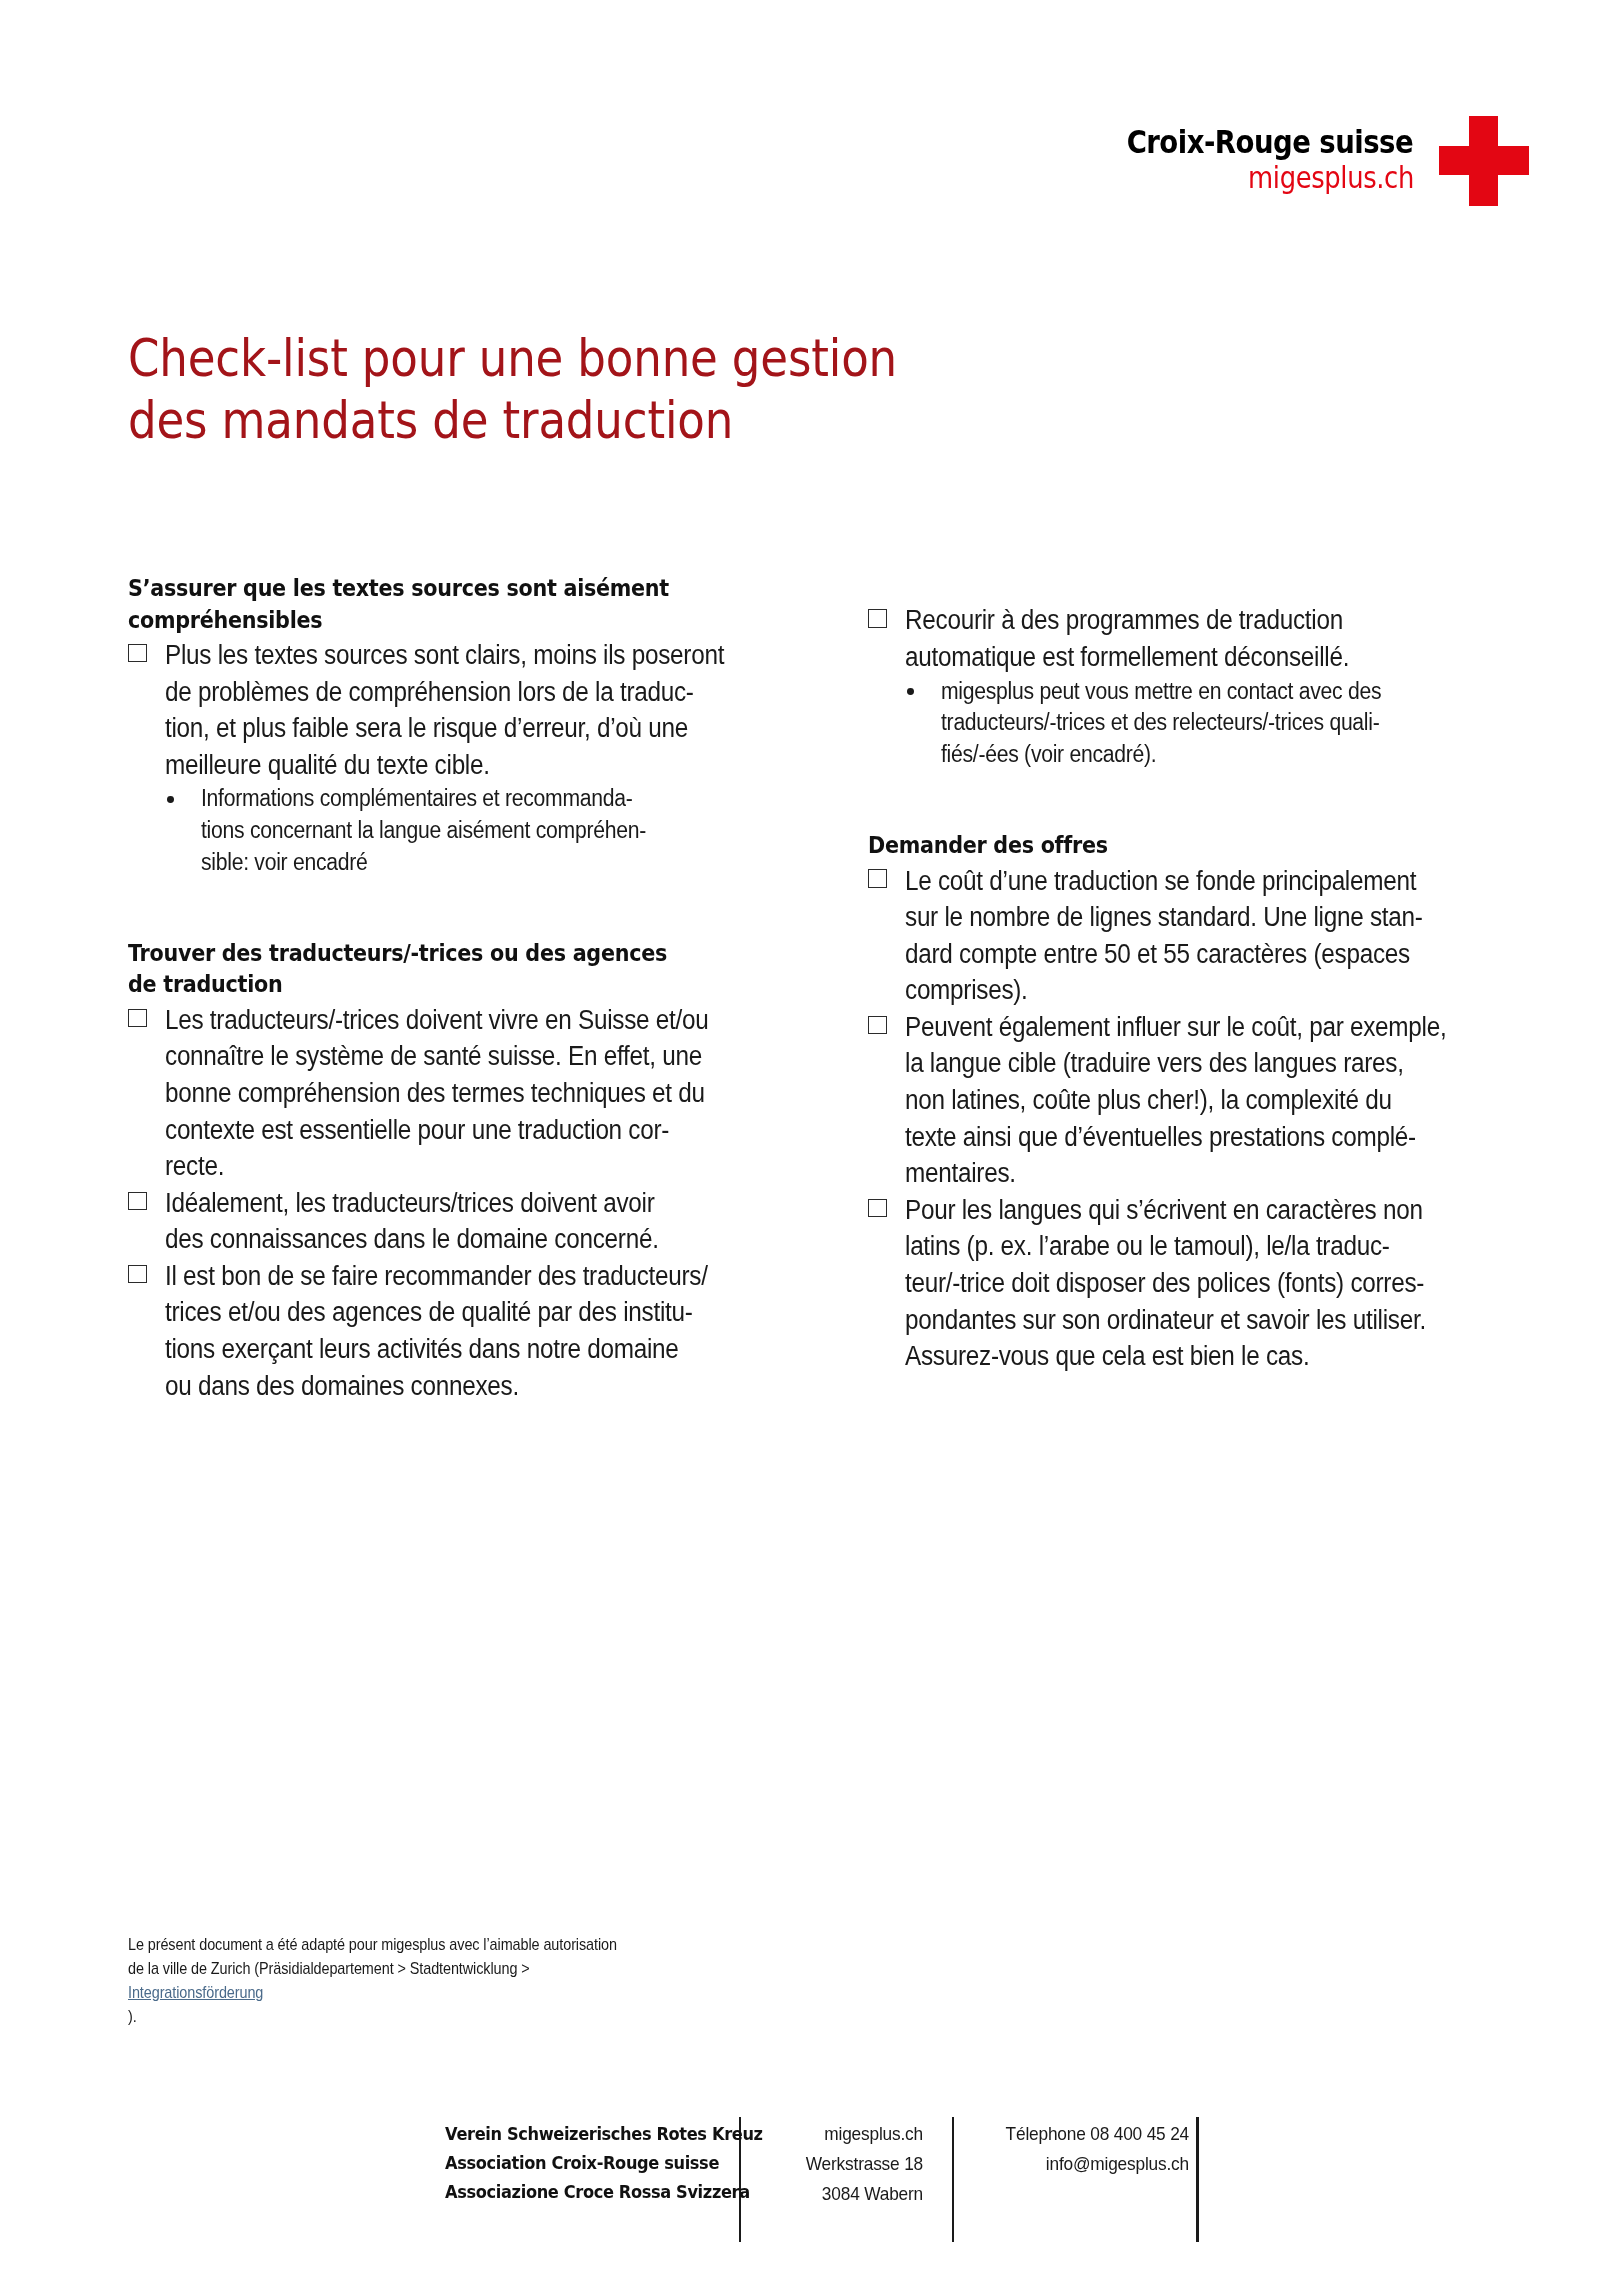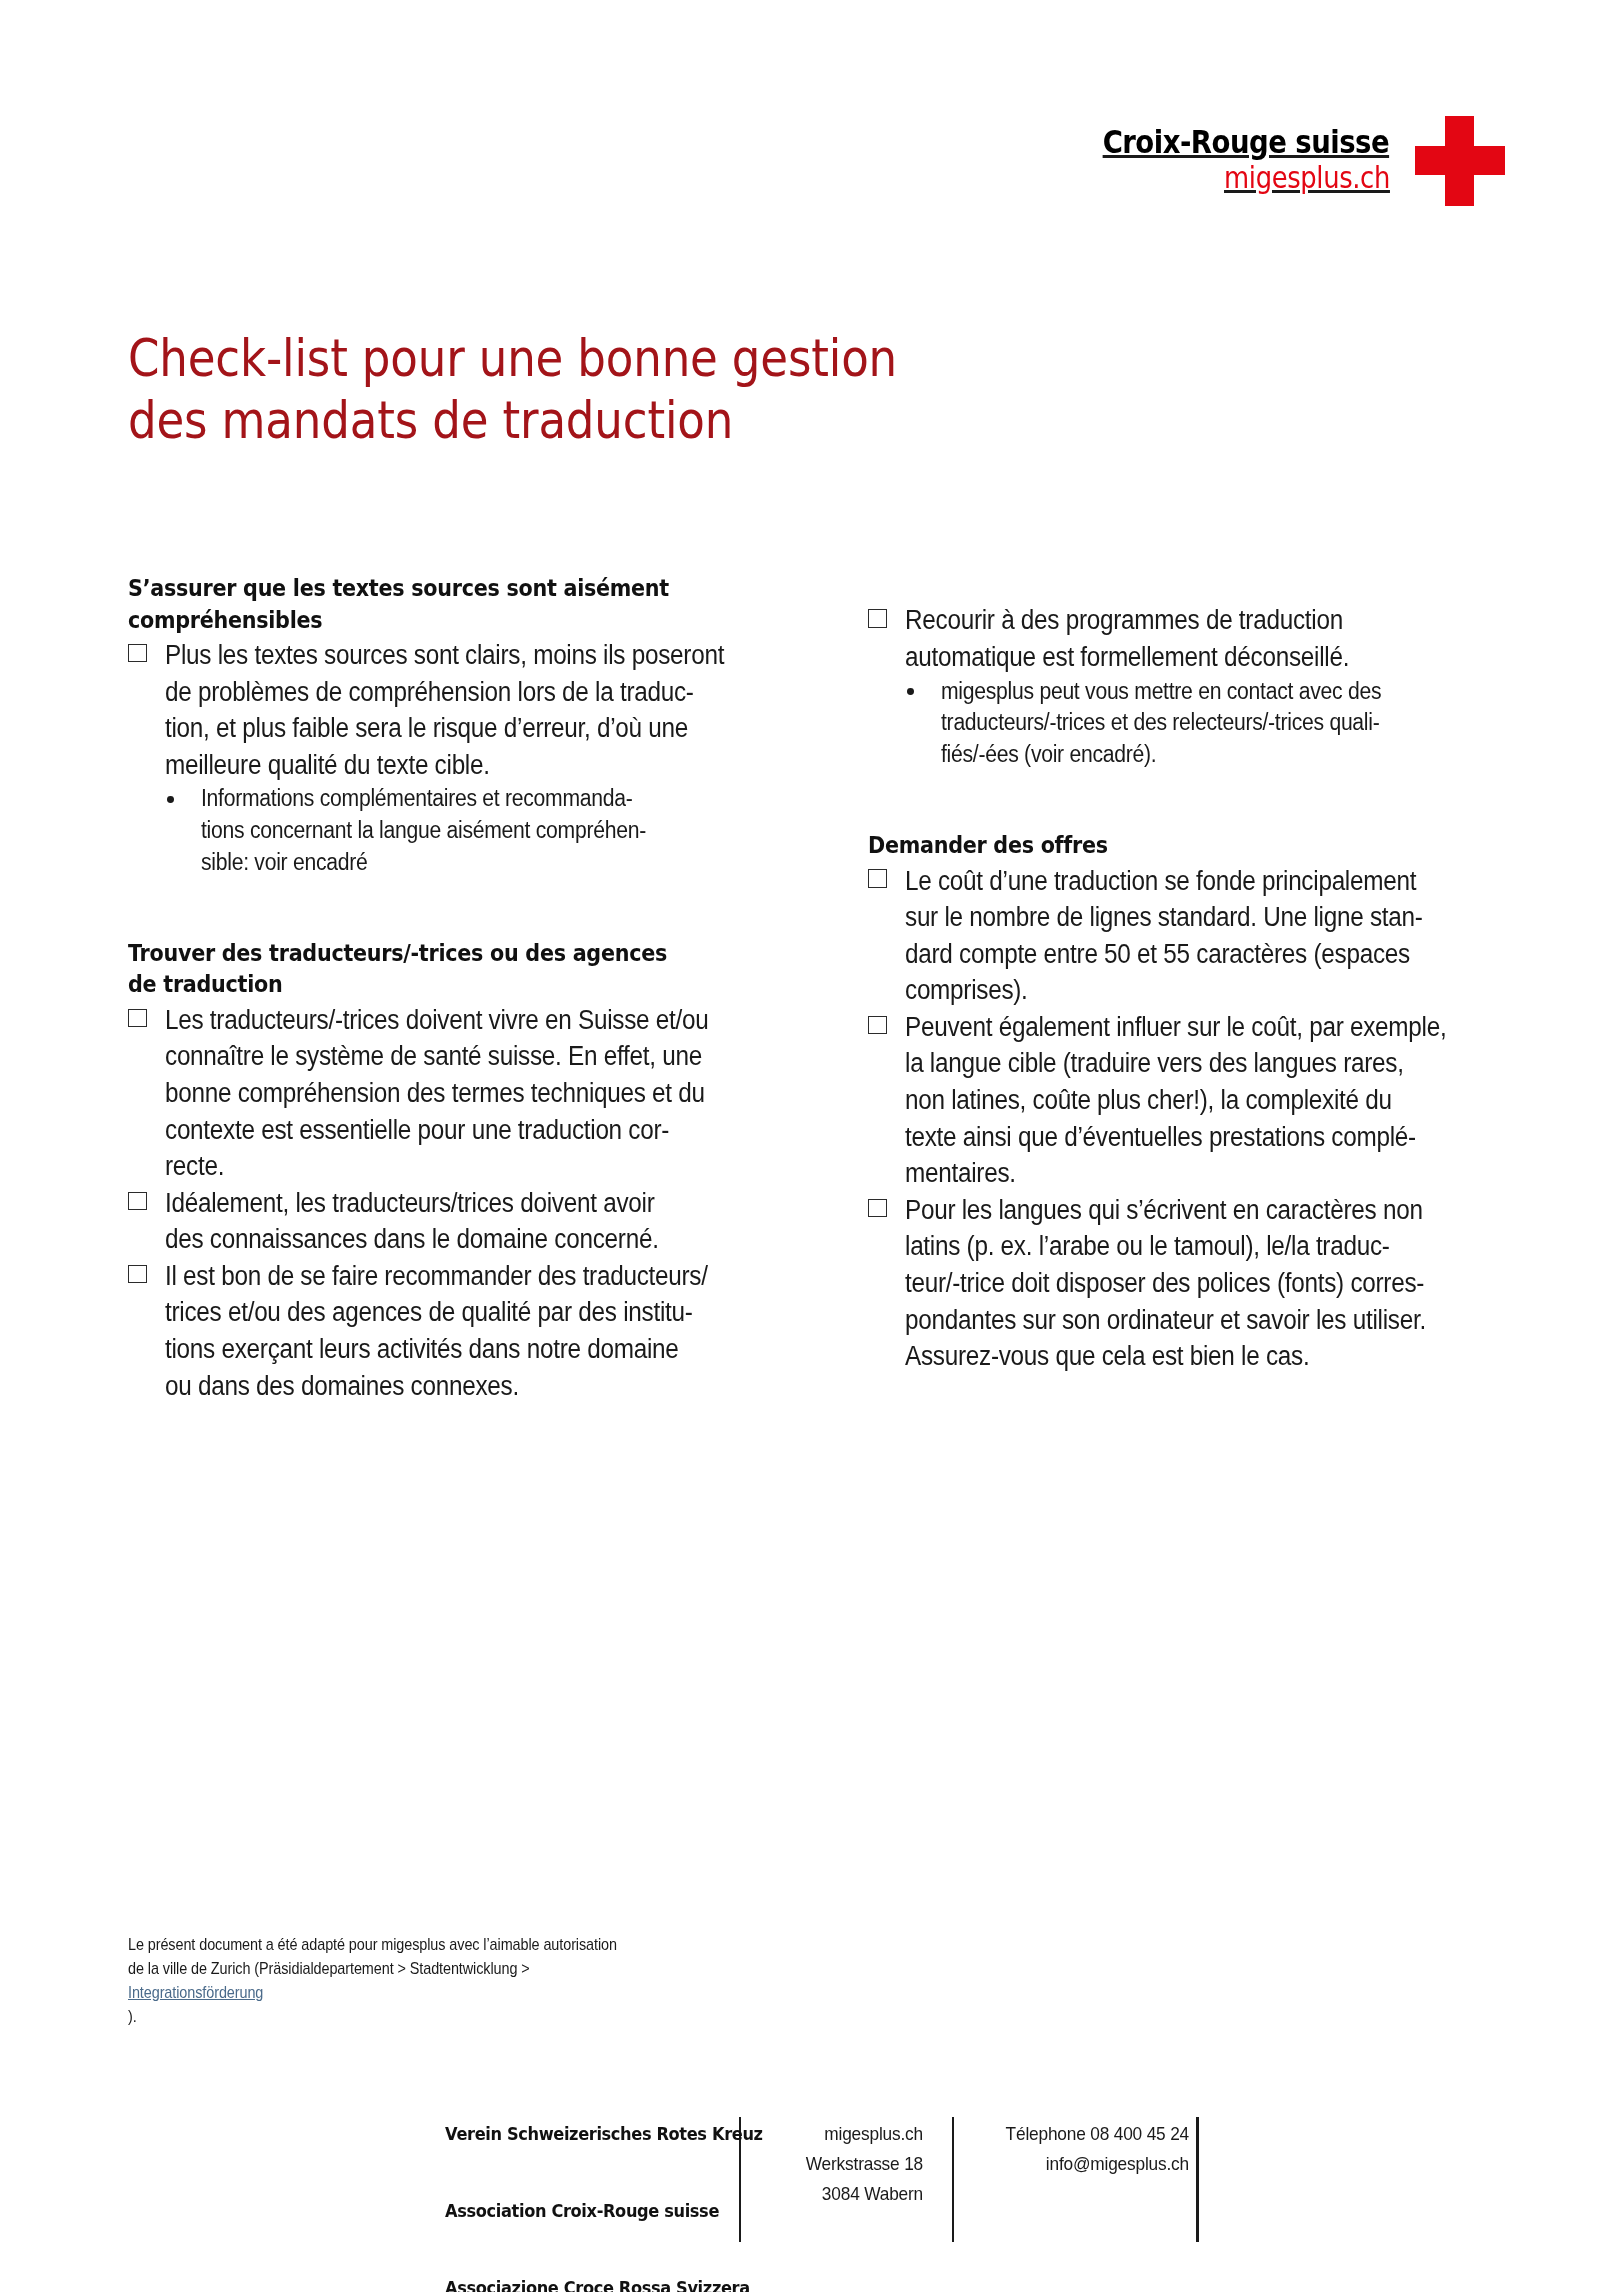--- a/index.html
+++ b/index.html
@@ -18,25 +18,24 @@
     height: 2293px;
     background: #ffffff;
     overflow: hidden;
     box-sizing: border-box;
   }
 
   
   .logo-block {
     position: absolute;
     top: 116px;
-    right: 116px;
+    right: 92px;
     display: flex;
     align-items: flex-start;
     gap: 25.5px;
-    text-decoration: underline;
   }
   .logo-words {
     display: flex;
     flex-direction: column;
     align-items: flex-end;
     line-height: 1.04;
     padding-top: 9.8px;
   }
   .logo-name {
     font-family: "DejaVu Sans", sans-serif;
@@ -209,21 +208,20 @@
     flex-direction: column;
     justify-content: flex-start;
     padding: 2px 29px 0 29px;
     box-sizing: border-box;
   }
   .footer .fcol.org {
     text-align: right;
     padding-left: 0;
     padding-right: 32px;
     width: 323px;
-    gap: 48px;
   }
   .footer .fcol.addr {
     text-align: right;
     width: 211px;
     padding-right: 29px;
   }
   .footer .fcol.contact {
     text-align: right;
     width: 242px;
     padding-right: 7px;

